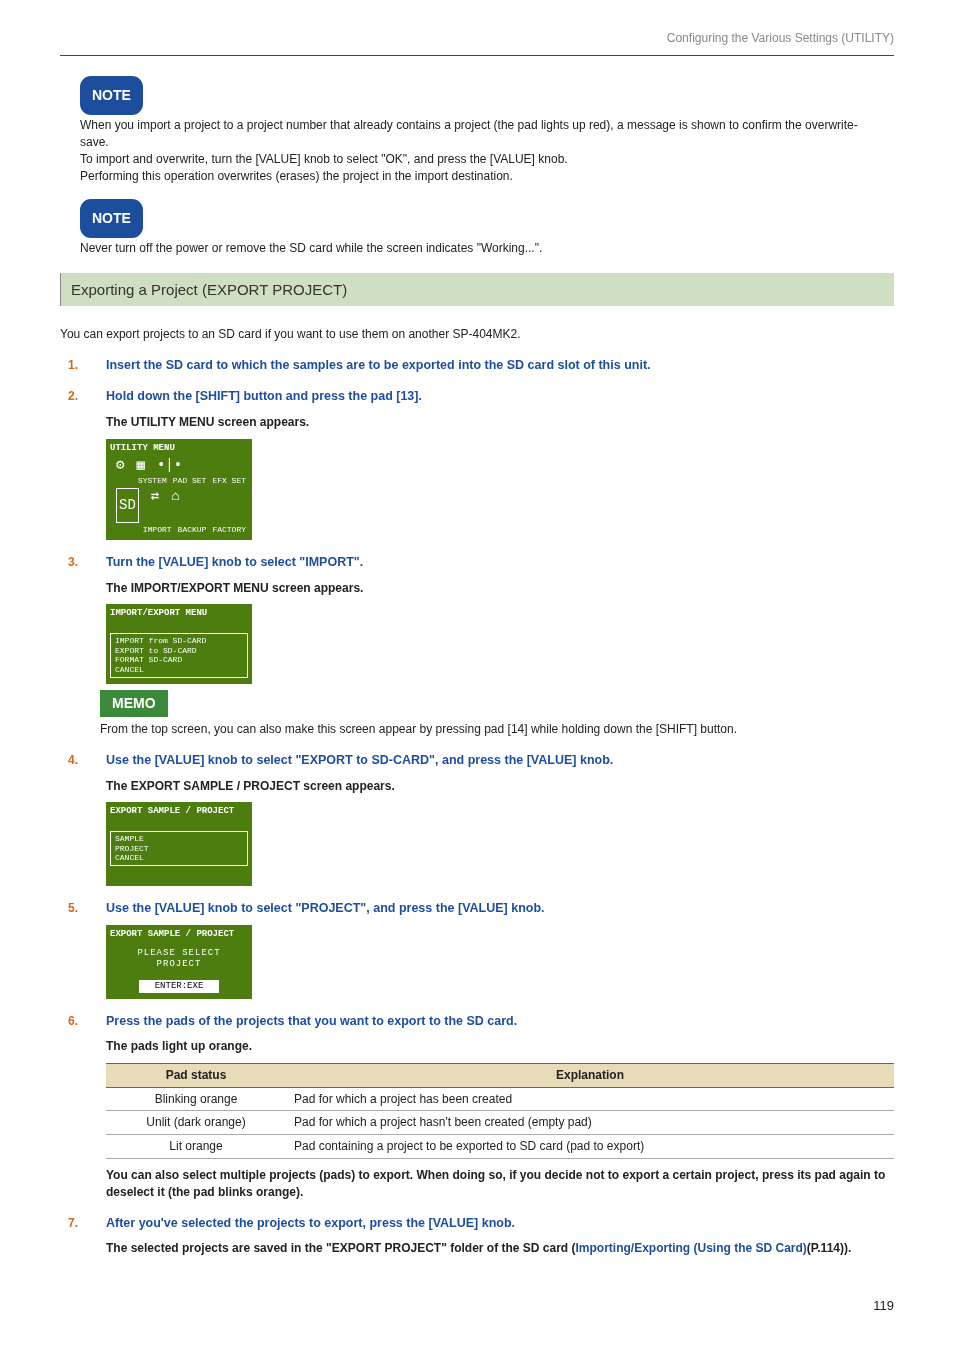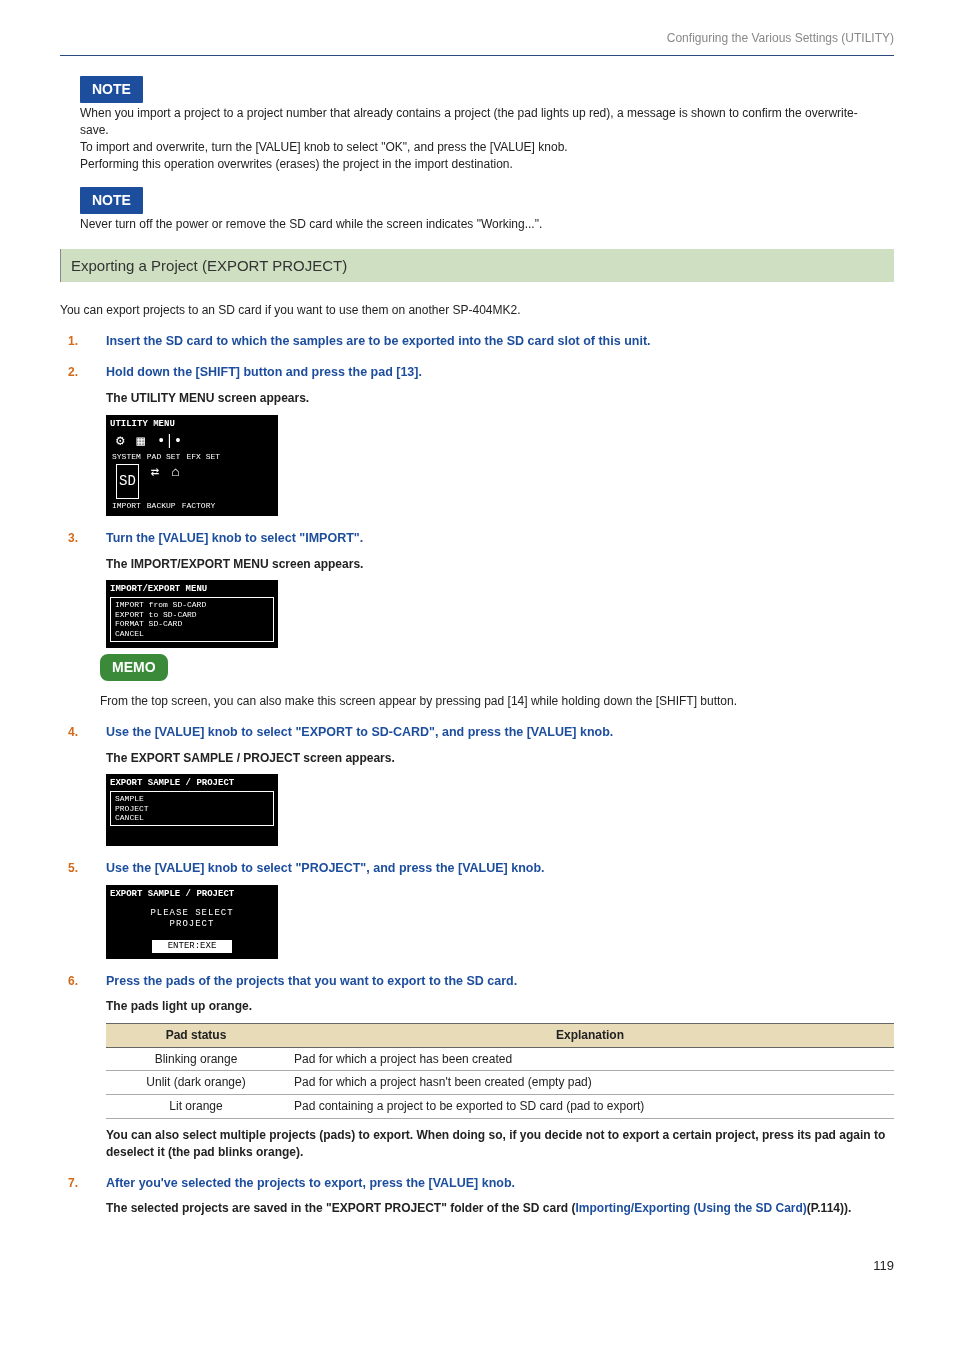--- a/index.html
+++ b/index.html
@@ -20,37 +20,37 @@
     padding-bottom: 8px;
     border-bottom: 1px solid #2a4a7d;
     margin-bottom: 20px;
   }
   .note-badge {
     display: inline-block;
     background: #1d4e9e;
     color: #fff;
     font-weight: bold;
     font-size: 14px;
-    padding: 2px 10px;
+    padding: 8px 10px;
     border: 2px solid #1d4e9e;
-    border-radius: 1px;
+    border-radius: 11px;
     margin-left: 20px;
     margin-bottom: 2px;
   }
   .memo-badge {
     display: inline-block;
     background: #3a8a3a;
     color: #fff;
     font-weight: bold;
     font-size: 14px;
     padding: 2px 10px;
     border: 2px solid #3a8a3a;
-    border-radius: 8px;
+    border-radius: 0;
     margin-left: 20px;
-    margin-bottom: 12px;
+    margin-bottom: 4px;
   }
   .note-text {
     margin-left: 20px;
     margin-right: 20px;
     margin-bottom: 14px;
     font-size: 12px;
   }
   .section-bar {
     background: #cfe0c2;
     padding: 6px 10px;
@@ -88,52 +88,52 @@
     font-weight: bold;
     font-size: 12.5px;
     margin-bottom: 8px;
   }
   .step-body {
     font-size: 12px;
     margin-bottom: 8px;
     font-weight: bold;
   }
   .screen {
-    background: #000000;
+    background: #4d7c0f;
     color: #fff;
     font-family: "Courier New", monospace;
     font-size: 9px;
-    width: 172px;
+    width: 146px;
     padding: 4px 4px 6px 4px;
     margin-bottom: 6px;
     line-height: 1.2;
   }
   .screen .title-row {
     font-weight: bold;
     font-size: 9px;
     margin-bottom: 2px;
   }
   .screen .icon-row {
     display: flex;
     gap: 12px;
     justify-content: flex-start;
     padding: 2px 6px;
     font-size: 14px;
   }
   .screen .label-row {
     display: flex;
     gap: 6px;
-    justify-content: flex-start;
+    justify-content: flex-end;
     padding: 0 2px;
     font-size: 8px;
   }
   .white-box {
     border: 1px solid #fff;
     padding: 2px 4px;
-    margin-top: 2px;
+    margin-top: 14px;
     font-size: 8px;
   }
   .screen-centered {
     text-align: center;
   }
   a.link { color: #1d4e9e; text-decoration: none; }
   table.padtable {
     width: 100%;
     border-collapse: collapse;
     margin: 4px 0 8px 0;

